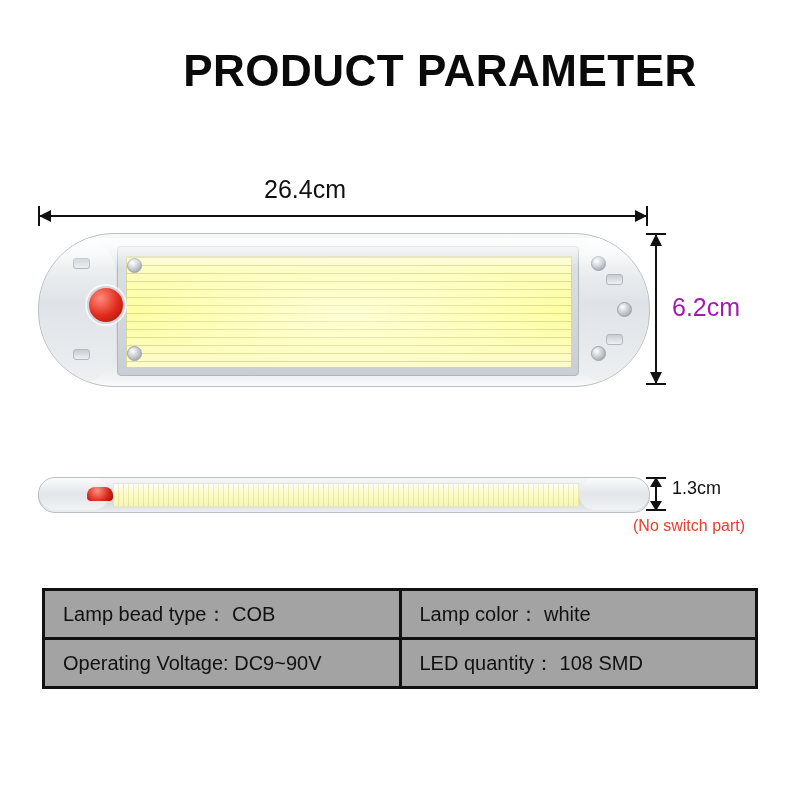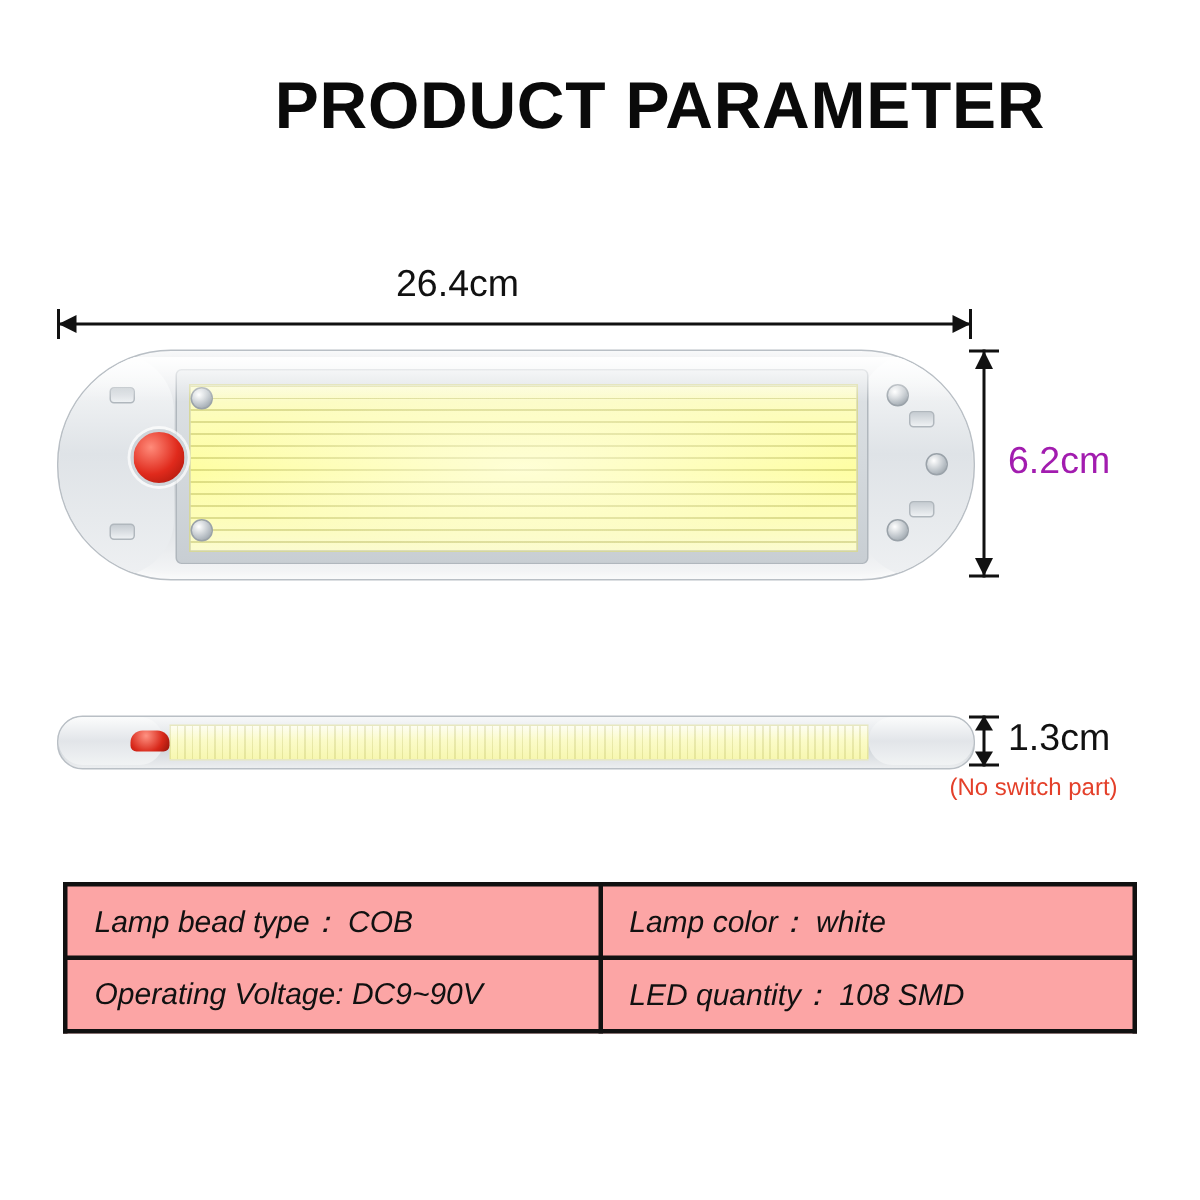--- a/index.html
+++ b/index.html
@@ -289,41 +289,40 @@
     border-left: 6px solid transparent;
     border-right: 6px solid transparent;
   }
   .arrow-u2 { top: 0px; border-bottom: 10px solid #111; }
   .arrow-d2 { bottom: 0px; border-top: 10px solid #111; }
 
   .label-thick {
     position: absolute;
     left: 672px;
     top: 23px;
-    font-size: 25px;
+    font-size: 18px;
     color: #111;
   }
   .label-noswitch {
     position: absolute;
     left: 633px;
     top: 62px;
     font-size: 16px;
     color: #e4402a;
   }
 
   
   .spec-table {
     position: absolute;
     left: 42px;
     top: 588px;
     width: 716px;
     border: 3px solid #111;
     border-collapse: collapse;
-    background: #fca5a5;
-    font-style: italic;
+    background: #a3a3a3;
   }
   .spec-table td {
     border: 3px solid #111;
     height: 46px;
     padding: 0 0 0 18px;
     font-size: 20px;
     color: #111;
     width: 50%;
     white-space: nowrap;
     font-family: "Liberation Sans", sans-serif;

